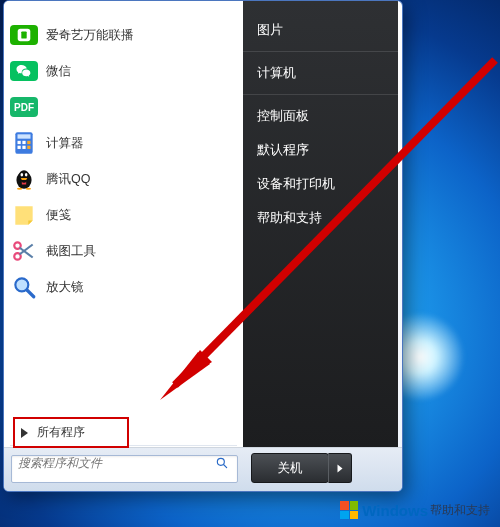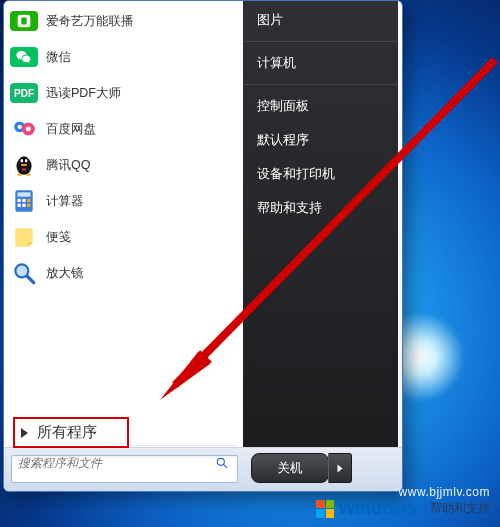--- a/index.html
+++ b/index.html
@@ -1,37 +1,37 @@
 <!DOCTYPE html>
 <html><head>
 <meta charset="utf-8">
 <style>
   html,body{margin:0;padding:0;width:500px;height:527px;overflow:hidden;font-family:"Microsoft YaHei","Segoe UI",sans-serif;background:#000}
   .desktop{position:absolute;inset:0;background:radial-gradient(circle at 60% 62%,#3cd0ff 0%,#1a91e6 28%,#0c63c8 52%,#063a8e 72%,#021d52 100%)}
   .light{position:absolute;right:35px;bottom:125px;width:90px;height:90px;border-radius:50%;background:radial-gradient(circle,#fff 0%,#cff3ff 25%,rgba(255,255,255,0) 70%);filter:blur(2px)}
   .start{position:absolute;left:3px;top:0;width:398px;height:490px;background:linear-gradient(#fefefe,#f0f4fb);border:1px solid #4b76bf;border-radius:6px;box-shadow:4px 6px 20px rgba(0,0,0,.45);overflow:hidden}
   .cols{display:flex;height:448px}
-  .left{width:239px;background:#ffffff;padding-top:2px;display:flex;flex-direction:column}
-  .right{width:155px;background:linear-gradient(#2e3033,#1c1d1f);color:#fff;padding-top:2px}
+  .left{width:239px;background:#ffffff;padding-top:16px;display:flex;flex-direction:column}
+  .right{width:155px;background:linear-gradient(#2e3033,#1c1d1f);color:#fff;padding-top:12px}
   .li{display:flex;align-items:center;height:36px;padding:0 6px;font-size:12.5px;color:#333;cursor:default}
   .ico{width:28px;height:20px;margin-right:8px;border-radius:4px;display:flex;align-items:center;justify-content:center;font-size:16px;color:#fff;flex-shrink:0}
   .ri{height:34px;display:flex;align-items:center;padding:0 14px;font-size:13px;cursor:default}
   .sep{height:1px;background:#e0e6ef;margin:3px 6px}
-  .allp{position:absolute;left:9px;top:416px;width:112px;height:27px;border:2px solid #d10000;display:flex;align-items:center;font-size:15px;color:#333;background:#fff}
+  .allp{position:absolute;left:9px;top:416px;width:112px;height:27px;border:2px solid #d10000;display:flex;align-items:center;font-size:12px;color:#333;background:#fff}
   .arrow-tri{width:0;height:0;border-top:5px solid transparent;border-bottom:5px solid transparent;border-left:7px solid #333;margin:0 9px 0 6px}
   .srch-wrap{position:absolute;left:7px;top:454px;width:225px;height:26px;background:#fff;border:1px solid #a6b9d6;border-radius:2px;display:flex;align-items:flex-start;box-shadow:inset 0 1px 2px rgba(0,0,0,.08)}
   .srch-wrap input{flex:1;border:0;outline:0;font-size:12px;font-style:italic;color:#8a8f95;padding:0 6px;background:transparent}
   .mag{width:22px;color:#2b6bc7;font-size:14px;text-align:center}
-  .shut{position:absolute;left:247px;top:452px;width:76px;height:28px;background:linear-gradient(#4c5055,#2a2d31);border:1px solid #17191c;border-radius:8px;color:#fff;font-size:12.5px;display:flex;align-items:center;justify-content:center}
+  .shut{position:absolute;left:247px;top:452px;width:76px;height:28px;background:linear-gradient(#4c5055,#2a2d31);border:1px solid #17191c;border-radius:3px;color:#fff;font-size:12.5px;display:flex;align-items:center;justify-content:center}
   .shut-dd{position:absolute;left:324px;top:452px;width:22px;height:28px;background:linear-gradient(#4c5055,#2a2d31);border:1px solid #17191c;border-left:1px solid #5a5e63;border-radius:0 3px 3px 0;display:flex;align-items:center;justify-content:center}
   .dd-tri{width:0;height:0;border-left:4px solid transparent;border-right:4px solid transparent;border-top:5px solid #fff}
   .start-btm{position:absolute;left:0;top:446px;width:398px;height:44px;background:linear-gradient(#e6ecf5,#cfdcec);border-top:1px solid #cfd6df}
   .red-arrow{position:absolute;pointer-events:none}
   .watermark{position:absolute;right:10px;bottom:8px;display:flex;align-items:center;font-size:12px;color:#2a3a56;font-weight:500}
-  .watermark b{color:#0067c0;font-size:18px;margin-right:13px}
+  .watermark b{color:#0067c0;font-size:15px;margin-right:2px}
   .winlogo{width:18px;height:18px;margin-right:4px;display:grid;grid-template:1fr 1fr/1fr 1fr;gap:1px}
   .winlogo span:nth-child(1){background:#f25022}
   .winlogo span:nth-child(2){background:#7fba00}
   .winlogo span:nth-child(3){background:#00a4ef}
   .winlogo span:nth-child(4){background:#ffb900}
   .url{position:absolute;right:10px;bottom:28px;font-size:12px;color:#e8f3ff;letter-spacing:.5px}
   .spacer{flex:1}
   svg{display:block}
 </style>
 </head>
@@ -58,78 +58,77 @@
           <span class="ico" style="background:#06c160">
             <svg width="18" height="18" viewBox="0 0 24 24">
                 <path fill="#fff" d="M8.5 4C4.9 4 2 6.5 2 9.6c0 1.7.9 3.2 2.3 4.2l-.6 2 2.3-1.2c.8.2 1.6.4 2.5.4.2 0 .4 0 .6 0-.1-.4-.2-.8-.2-1.3 0-2.8 2.7-5 6-5 .3 0 .6 0 .8 0C15 5.6 12 4 8.5 4zm6.5 6c-3 0-5.5 2-5.5 4.5S12 19 15 19c.7 0 1.4-.1 2-.3l1.9 1-.5-1.7c1.3-.8 2.1-2 2.1-3.5 0-2.5-2.5-4.5-5.5-4.5z"></path>
               </svg>
           </span>
           <span>微信</span>
         </div>
 
         <div class="li">
           <span class="ico" style="background:#16b76a;font-size:10px;font-weight:700">PDF</span>
-          <span>迅读PDF大师</span>
-        </div>
-
-        <div class="li">
-          <span class="ico">
-            <svg width="26" height="26" viewBox="0 0 24 24">
-                <circle cx="8" cy="10" r="5" fill="#2f7df6"></circle>
-                <circle cx="16" cy="12" r="6" fill="#e94a7b"></circle>
-                <circle cx="8" cy="10" r="2" fill="#fff"></circle>
-                <circle cx="16" cy="12" r="2.3" fill="#fff"></circle>
-              </svg>
-          </span>
-          <span>百度网盘</span>
-        </div>
-
+        </div>
+
+
+
+        <div class="li">
+          <span class="ico">
+            <svg width="26" height="26" viewBox="0 0 24 24">
+                <rect x="4" y="2" width="16" height="20" rx="2" fill="#3d7be0"></rect>
+                <rect x="6" y="4" width="12" height="4" fill="#cde3ff"></rect>
+                <rect x="6" y="10" width="3" height="3" fill="#fff"></rect>
+                <rect x="10.5" y="10" width="3" height="3" fill="#fff"></rect>
+                <rect x="15" y="10" width="3" height="3" fill="#f9a825"></rect>
+                <rect x="6" y="14.5" width="3" height="3" fill="#fff"></rect>
+                <rect x="10.5" y="14.5" width="3" height="3" fill="#fff"></rect>
+                <rect x="15" y="14.5" width="3" height="3" fill="#f9a825"></rect>
+              </svg>
+          </span>
+          <span>计算器</span>
+        </div>
 
         <div class="li">
           <span class="ico">
             <svg width="26" height="26" viewBox="0 0 24 24">
                 <ellipse cx="12" cy="13" rx="7" ry="8" fill="#111"></ellipse>
                 <ellipse cx="12" cy="9" rx="5" ry="5" fill="#111"></ellipse>
                 <ellipse cx="10" cy="8" rx="1.2" ry="1.6" fill="#fff"></ellipse>
                 <ellipse cx="14" cy="8" rx="1.2" ry="1.6" fill="#fff"></ellipse>
                 <path fill="#fca311" d="M9 11h6l-1 2h-4z"></path>
                 <path fill="#e63946" d="M10 14c0 2 4 2 4 0v3h-4z"></path>
                 <ellipse cx="8" cy="21" rx="2.5" ry="1" fill="#fca311"></ellipse>
                 <ellipse cx="16" cy="21" rx="2.5" ry="1" fill="#fca311"></ellipse>
               </svg>
           </span>
           <span>腾讯QQ</span>
         </div>
 
         <div class="li">
           <span class="ico">
             <svg width="26" height="26" viewBox="0 0 24 24">
-                <rect x="4" y="2" width="16" height="20" rx="2" fill="#3d7be0"></rect>
-                <rect x="6" y="4" width="12" height="4" fill="#cde3ff"></rect>
-                <rect x="6" y="10" width="3" height="3" fill="#fff"></rect>
-                <rect x="10.5" y="10" width="3" height="3" fill="#fff"></rect>
-                <rect x="15" y="10" width="3" height="3" fill="#f9a825"></rect>
-                <rect x="6" y="14.5" width="3" height="3" fill="#fff"></rect>
-                <rect x="10.5" y="14.5" width="3" height="3" fill="#fff"></rect>
-                <rect x="15" y="14.5" width="3" height="3" fill="#f9a825"></rect>
-              </svg>
-          </span>
-          <span>计算器</span>
-        </div>
-
-        <div class="li">
-          <span class="ico">
-            <svg width="26" height="26" viewBox="0 0 24 24">
                 <path fill="#ffe079" d="M4 4h16v13l-4 4H4z"></path>
                 <path fill="#f4c838" d="M16 17h4l-4 4z"></path>
               </svg>
           </span>
           <span>便笺</span>
         </div>
 
+        <div class="li">
+          <span class="ico">
+            <svg width="26" height="26" viewBox="0 0 24 24">
+                <circle cx="6" cy="17" r="3" fill="none" stroke="#e94a7b" stroke-width="2"></circle>
+                <circle cx="6" cy="7" r="3" fill="none" stroke="#e94a7b" stroke-width="2"></circle>
+                <line x1="8" y1="9" x2="20" y2="18" stroke="#5a7fa8" stroke-width="2"></line>
+                <line x1="8" y1="15" x2="20" y2="6" stroke="#5a7fa8" stroke-width="2"></line>
+              </svg>
+          </span>
+          <span>截图工具</span>
+        </div>
 
 
         <div class="li">
           <span class="ico">
             <svg width="26" height="26" viewBox="0 0 24 24">
                 <circle cx="10" cy="10" r="6" fill="#bfe0ff" stroke="#2a6acb" stroke-width="2"></circle>
                 <line x1="15" y1="15" x2="21" y2="21" stroke="#2a6acb" stroke-width="3" stroke-linecap="round"></line>
               </svg>
           </span>
           <span>放大镜</span>
@@ -187,21 +186,20 @@
       <span class="dd-tri" style="transform:rotate(-90deg)"></span>
     </div>
   </div>
 
   <svg class="red-arrow" width="500" height="527" style="left:0;top:0">
     <line x1="495" y1="60" x2="175" y2="385" stroke="#d10000" stroke-width="8"></line>
     <polygon points="175,385 200,350 212,362" fill="#d10000"></polygon>
     <polygon points="160,400 198,352 210,364" fill="#d10000"></polygon>
   </svg>
 
-  <div class="url">www.bjjmlv.com</div>
   <div class="watermark">
     <span class="winlogo">
         <span></span>
         <span></span>
         <span></span>
         <span></span>
       </span>
     <b>Windows</b>
     <span>帮助和支持</span>
   </div>

